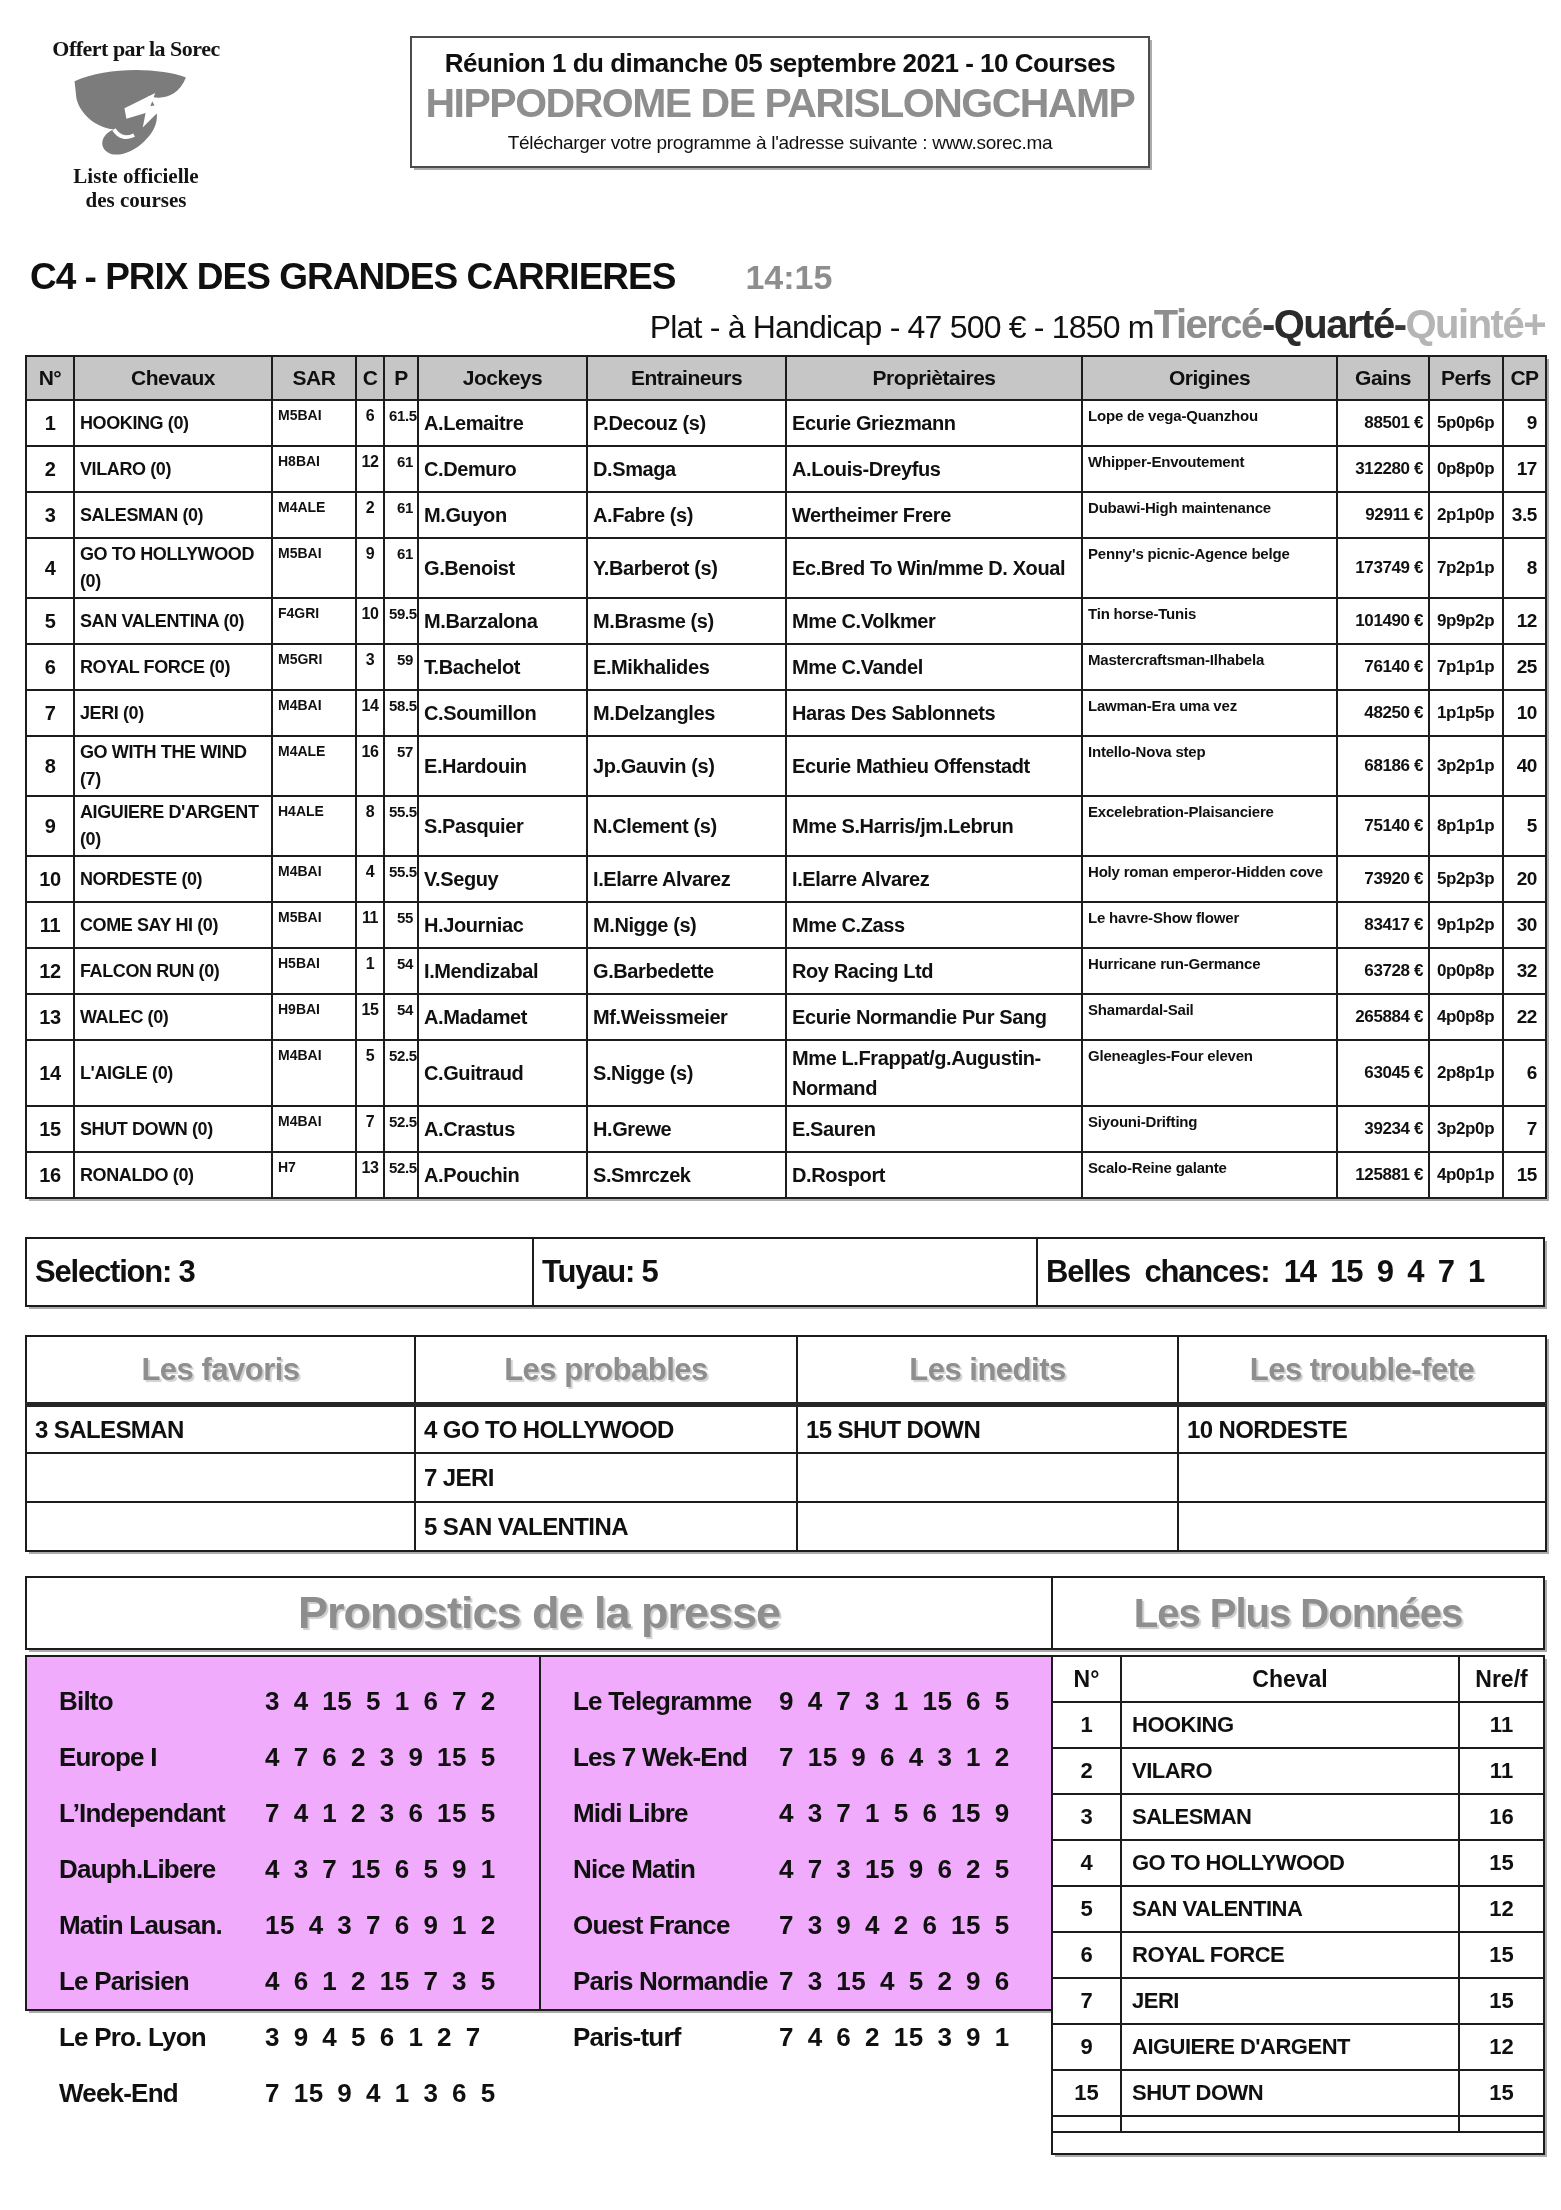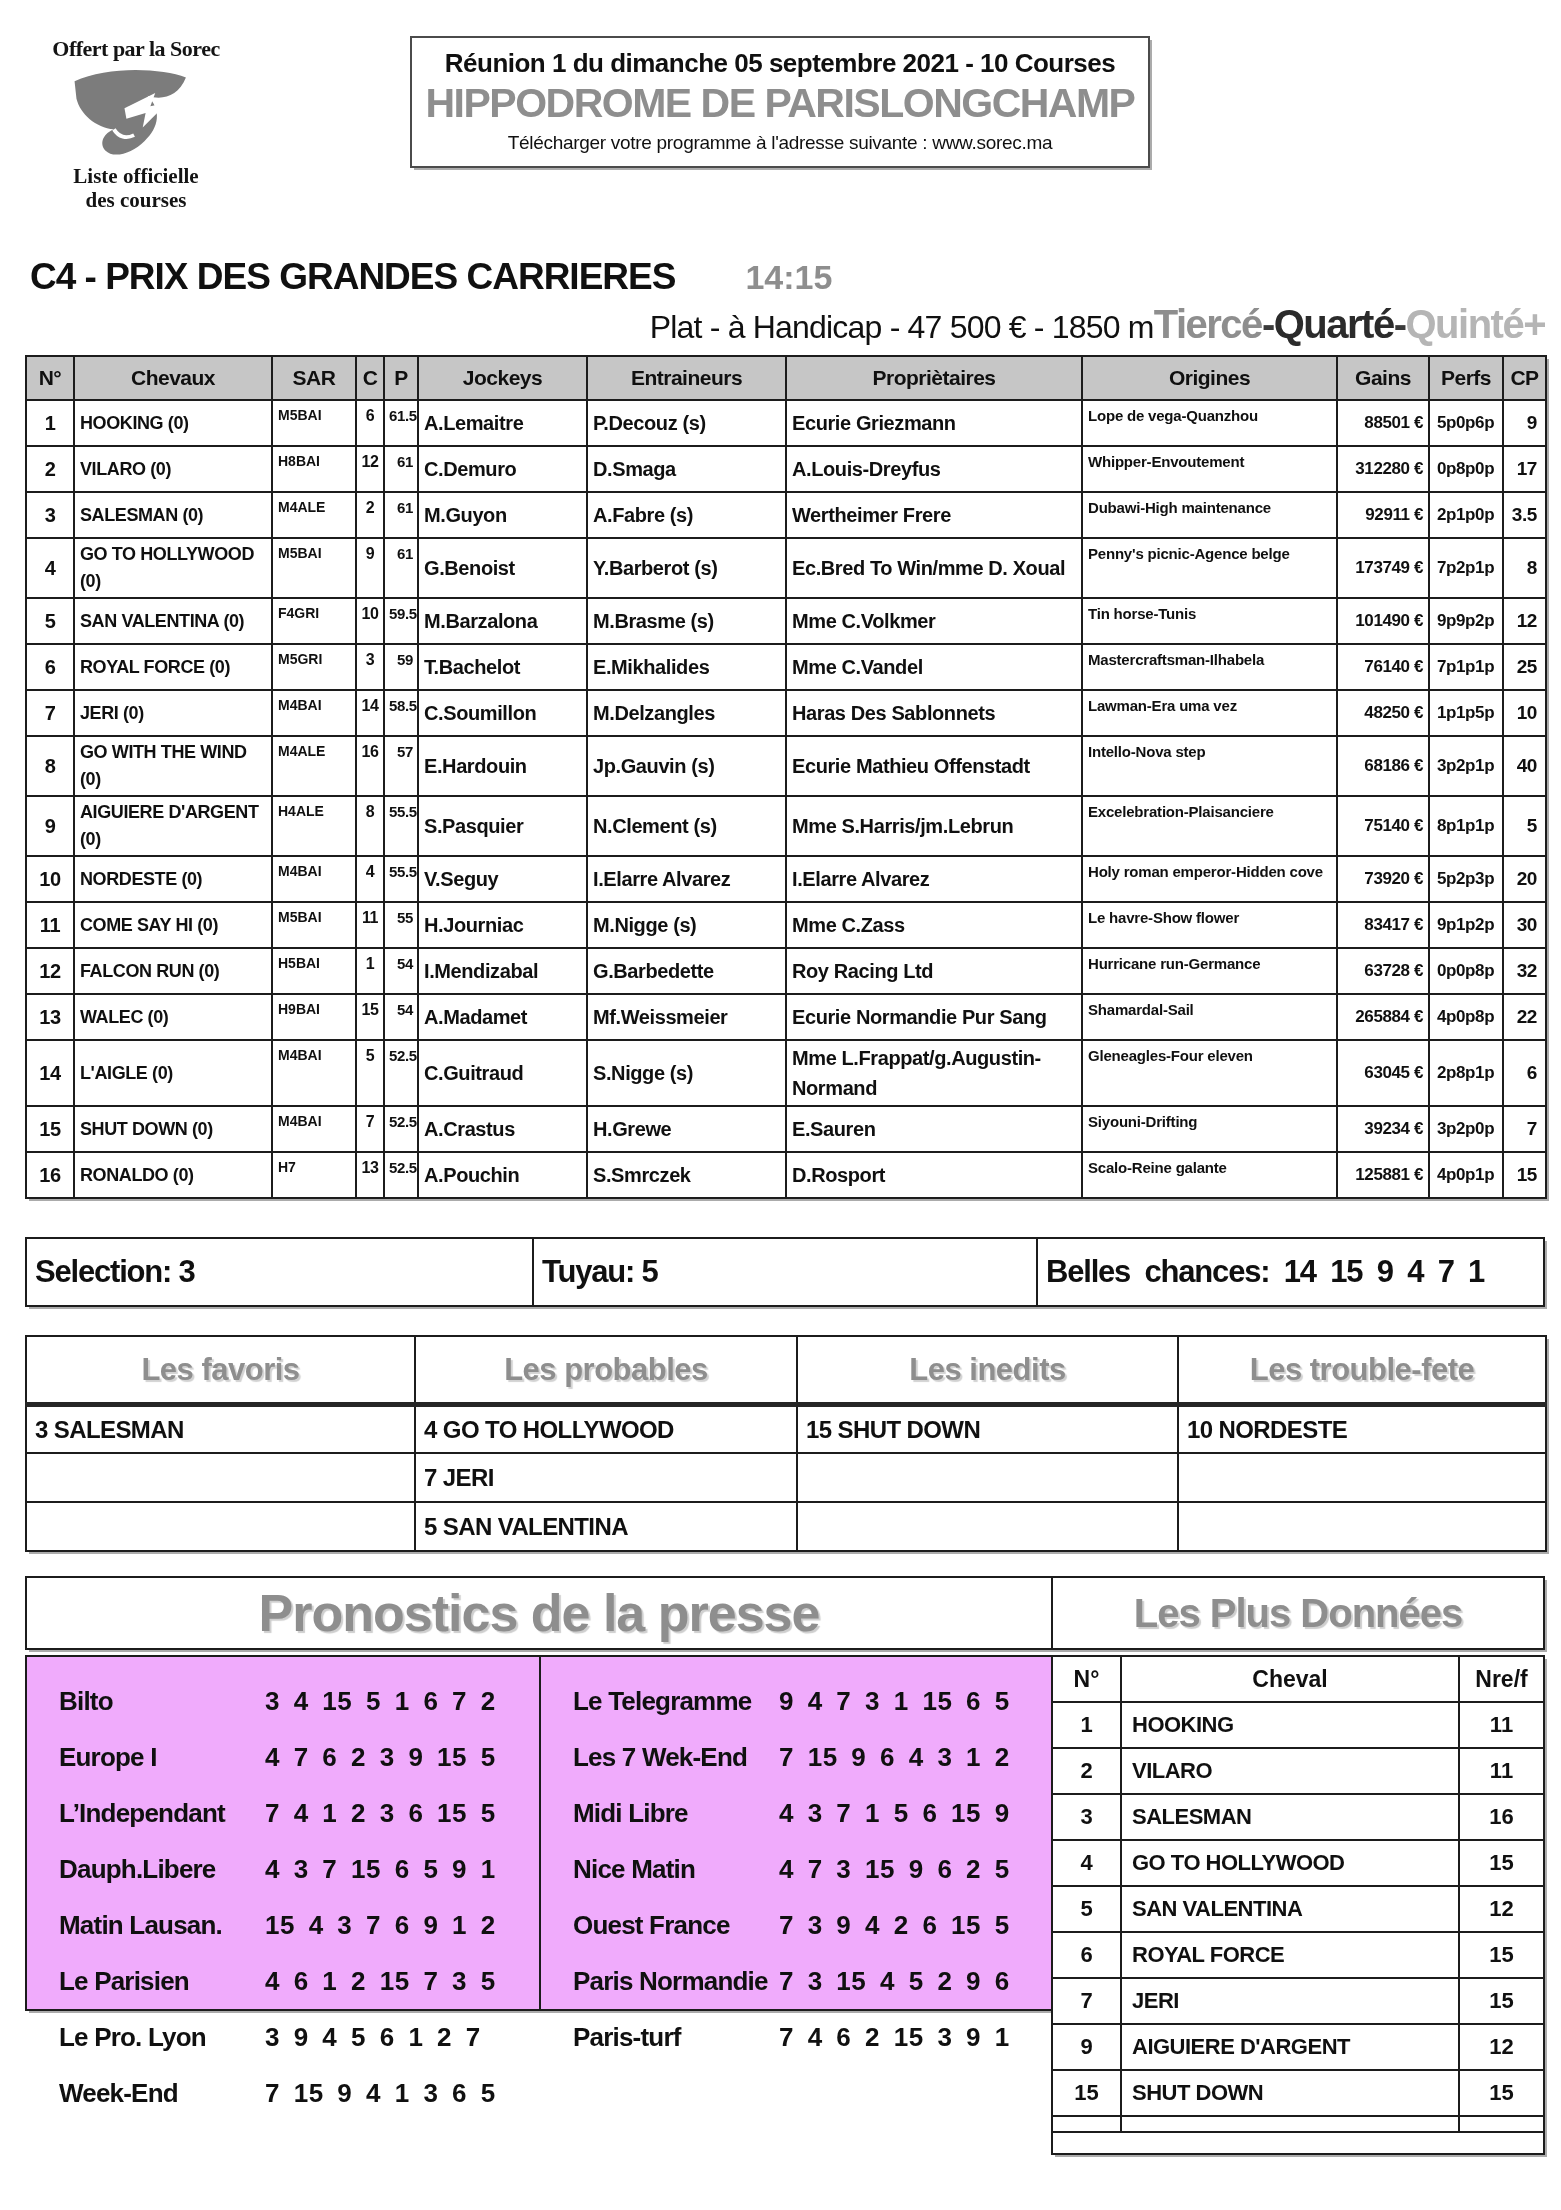--- a/index.html
+++ b/index.html
@@ -67,21 +67,21 @@
   
   .pronos-table{table-layout:fixed;width:1520px;margin:28px 0 0 25px;box-shadow:3px 3px 0 -1px #ababab}
   .pronos-table th{border:2px solid var(--line);border-bottom:5px solid #262626;height:68px;font-size:31px;font-weight:bold;color:var(--gray-title);letter-spacing:-0.5px;text-shadow:2px 2px 1px #d2d2d2;background:#fff}
   .pronos-table td{border:2px solid var(--line);height:49px;font-size:24px;font-weight:bold;letter-spacing:-0.6px;padding:0 4px 0 8px;vertical-align:middle;overflow:hidden}
 
   
   .bottom{display:flex;align-items:stretch;margin:24px 0 0 25px;width:1520px}
   .press-region{width:1028px;display:flex;flex-direction:column}
   .donnees-region{width:494px;margin-left:-2px;display:flex;flex-direction:column}
   .band-title{border:2px solid var(--line);height:74px;display:flex;align-items:center;justify-content:center;font-weight:bold;color:var(--gray-title);box-shadow:3px 3px 0 -1px #ababab;background:#fff;text-shadow:2px 2px 1px #cecece}
-  .press-title{font-size:52px;letter-spacing:-1px}
+  .press-title{font-size:45px;letter-spacing:-1px}
   .donnees-title{font-size:40px;letter-spacing:-1px}
   .press-body{margin-top:5px;border:2px solid var(--line);height:356px;display:flex;box-shadow:3px 3px 0 -1px #ababab;background:#f0abfc}
   .press-col{width:50%;padding-top:16px}
   .press-col.right-col{border-left:2px solid var(--line)}
   .press-row{display:flex;align-items:center;height:56px}
   .press-name{width:238px;padding-left:32px;font-size:26px;font-weight:bold;letter-spacing:-0.8px;white-space:nowrap}
   .press-nums{font-size:26px;font-weight:bold;letter-spacing:0.5px;word-spacing:6px;white-space:nowrap}
   .donnees-body{margin-top:5px;border:2px solid var(--line);height:500px;box-shadow:3px 3px 0 -1px #ababab;background:#fff;overflow:hidden}
   .donnees-table{table-layout:fixed;width:100%}
   .donnees-table th,.donnees-table td{border:2px solid var(--line)}
@@ -255,21 +255,21 @@
           <td class="col-jockey">C.Soumillon</td>
           <td class="col-entraineur">M.Delzangles</td>
           <td class="col-prop">Haras Des Sablonnets</td>
           <td class="col-orig">Lawman-Era uma vez</td>
           <td class="col-gains">48250 €</td>
           <td class="col-perfs">1p1p5p</td>
           <td class="col-cp">10</td>
         </tr>
         <tr>
           <td class="col-num">8</td>
-          <td class="col-cheval">GO WITH THE WIND (0)</td>
+          <td class="col-cheval">GO WITH THE WIND (7)</td>
           <td class="col-sar">M4ALE</td>
           <td class="col-c">16</td>
           <td class="col-p">57</td>
           <td class="col-jockey">E.Hardouin</td>
           <td class="col-entraineur">Jp.Gauvin (s)</td>
           <td class="col-prop">Ecurie Mathieu Offenstadt</td>
           <td class="col-orig">Intello-Nova step</td>
           <td class="col-gains">68186 €</td>
           <td class="col-perfs">3p2p1p</td>
           <td class="col-cp">40</td>

